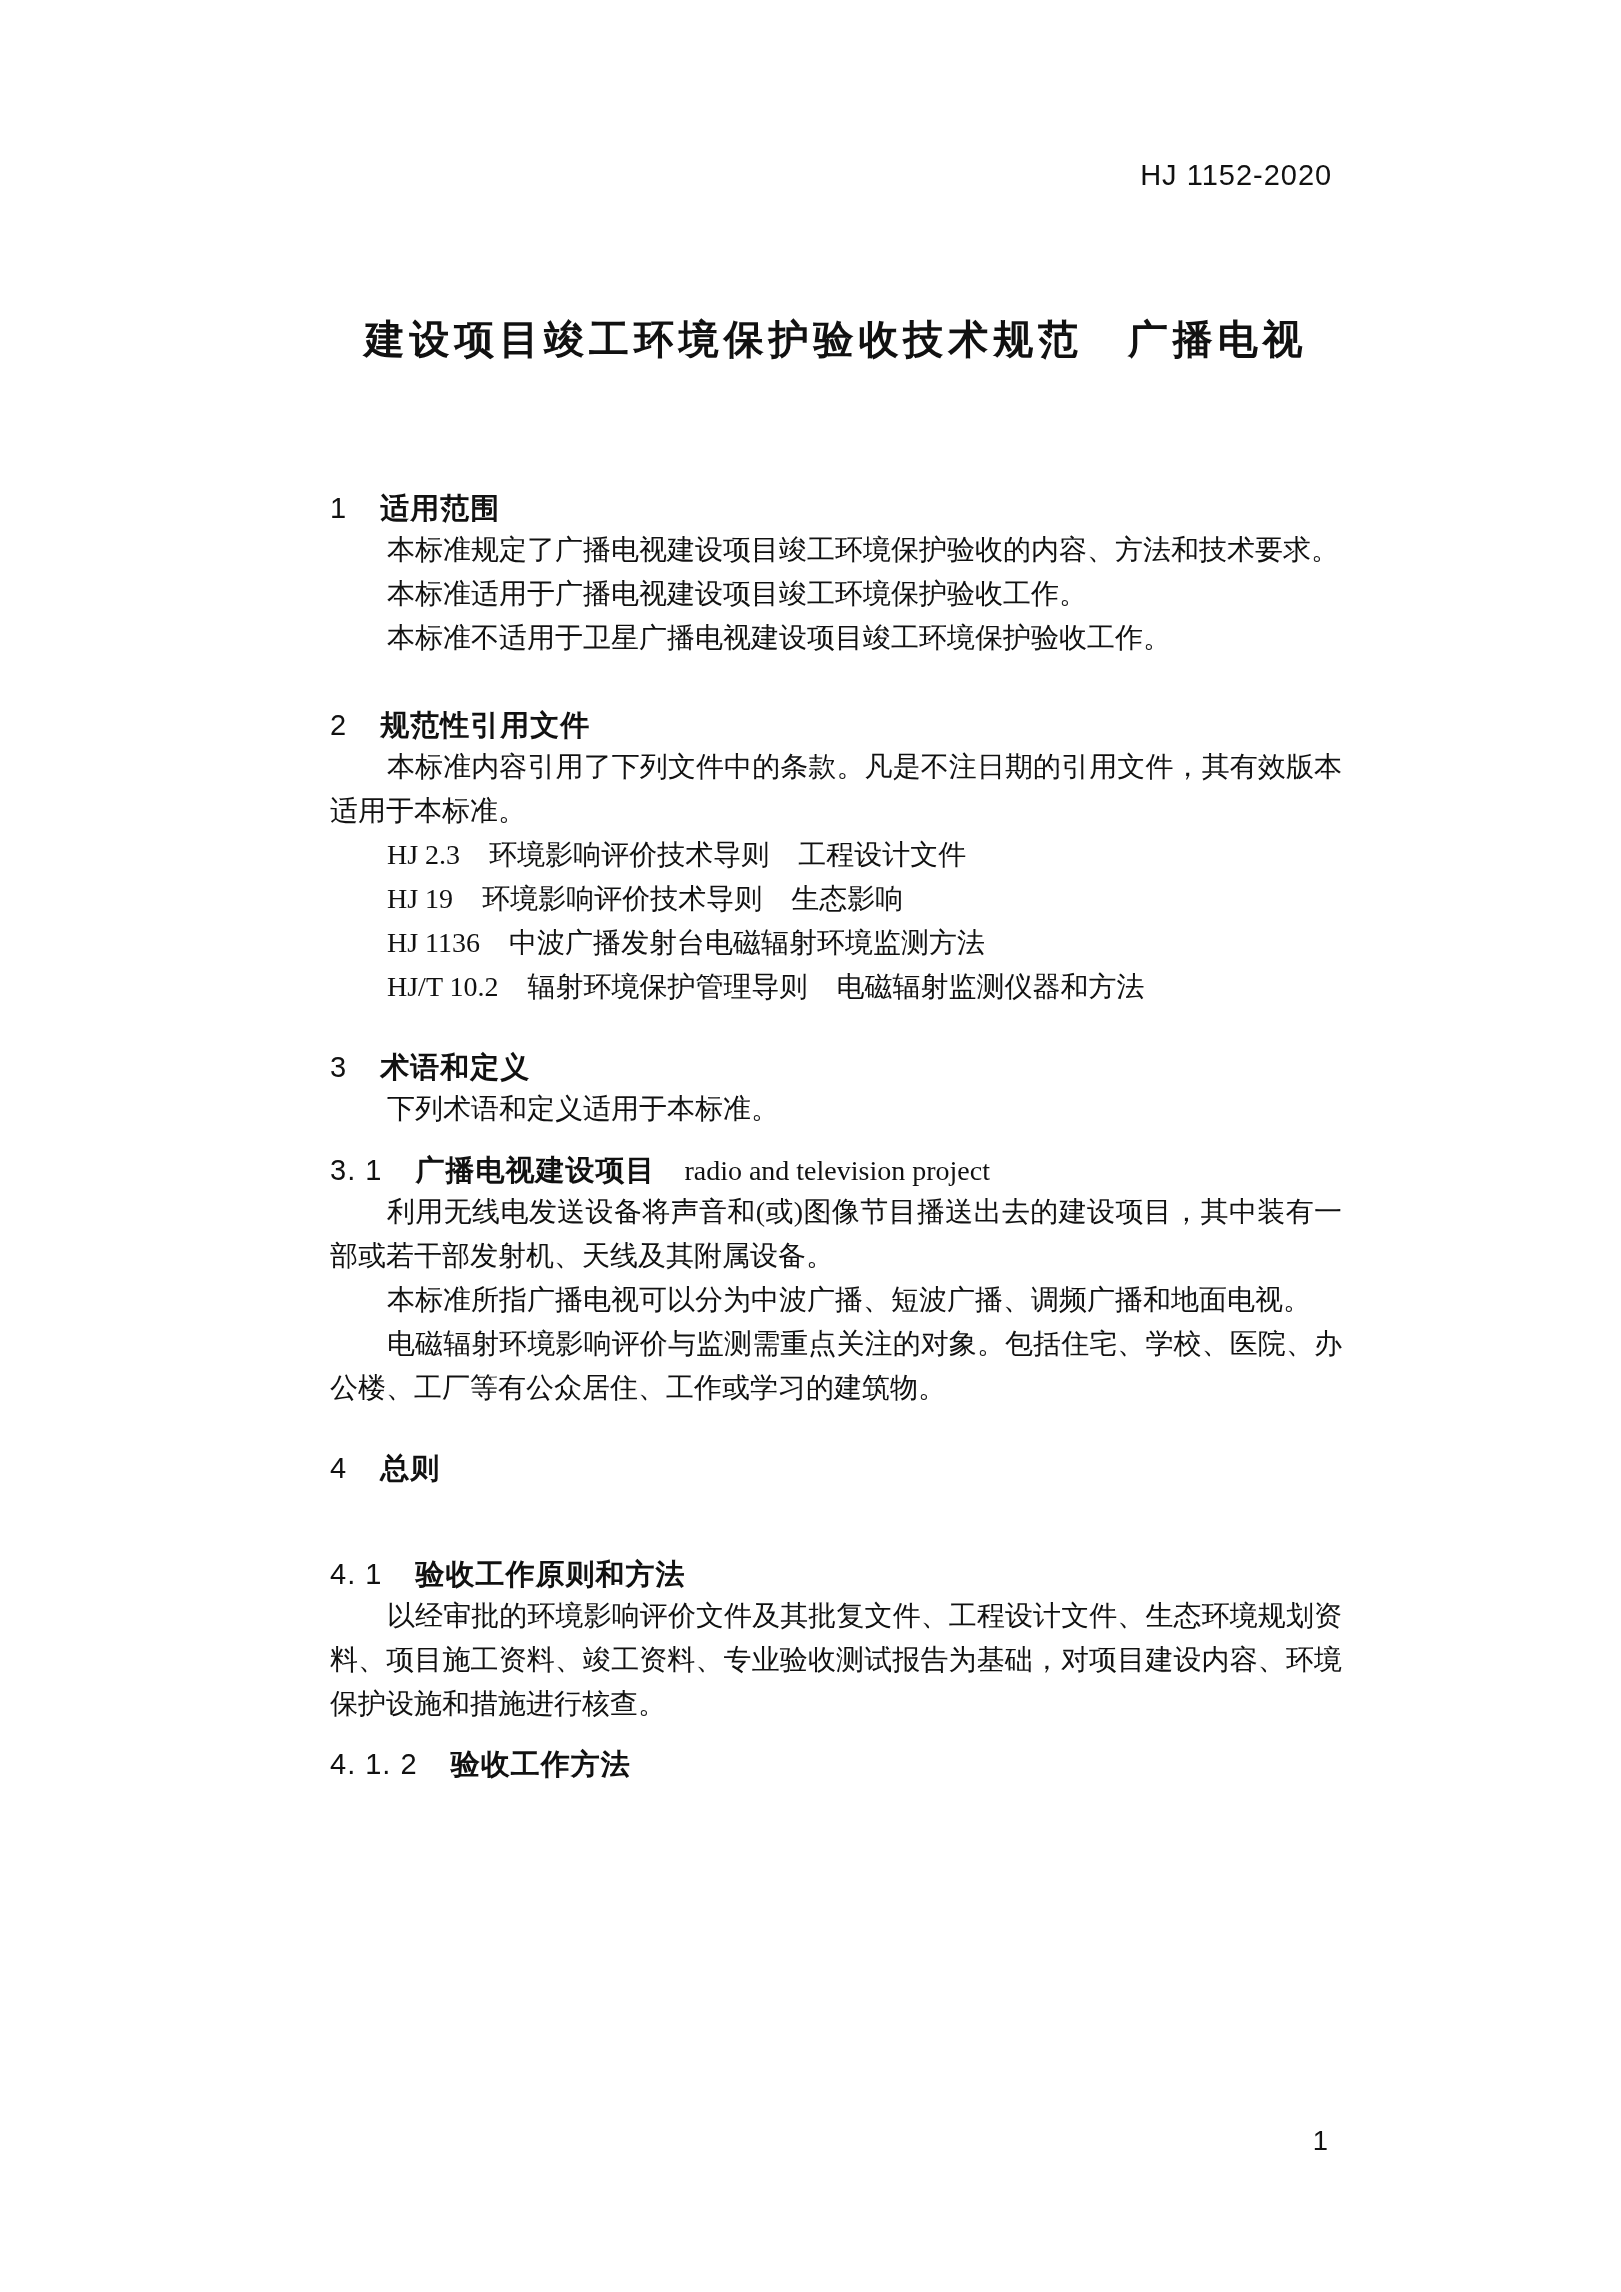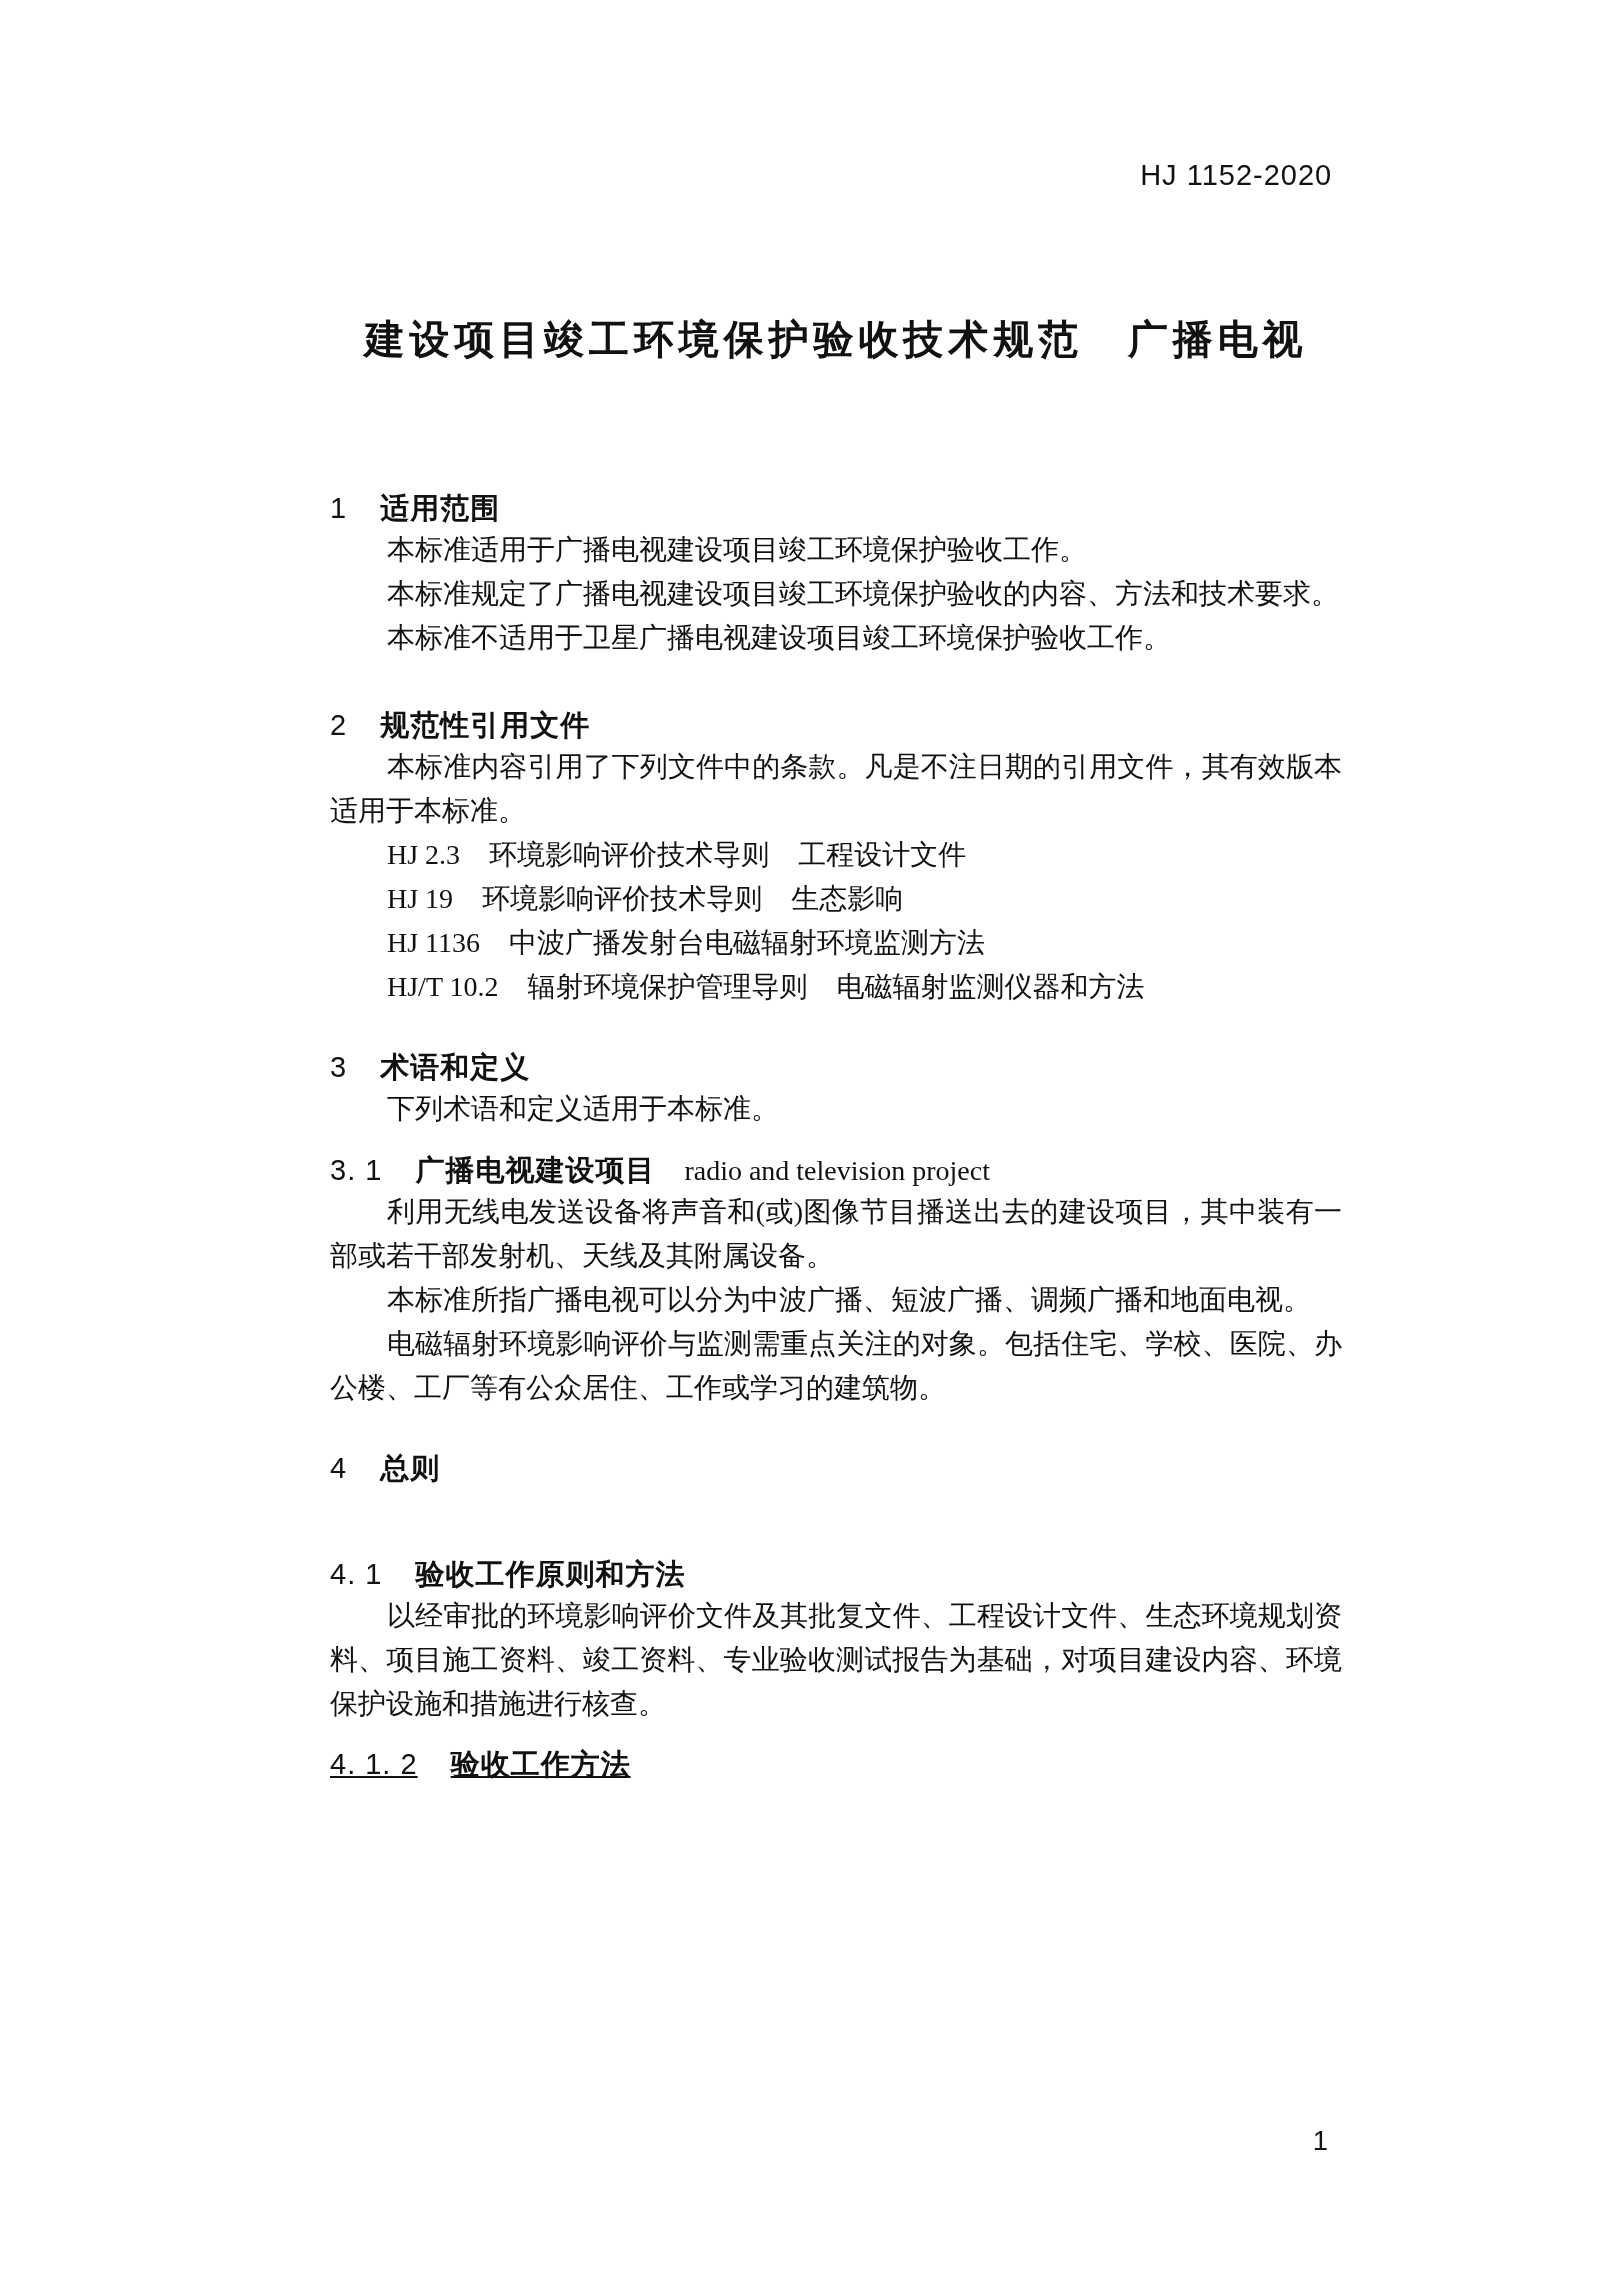--- a/index.html
+++ b/index.html
@@ -63,42 +63,42 @@
   .mt-s3h{margin-top:39px;}
   .mt-i3{margin-top:41px;}
   .mt-t31{margin-top:19.6px;}
   .mt-d31{margin-top:27.4px;}
   .mt-t32{margin-top:16.7px;}
   .mt-d32{margin-top:24.5px;}
   .mt-s4h{margin-top:39px;}
   .mt-s41{margin-top:67px;}
   .mt-s411{margin-top:41px;}
   .mt-p411{margin-top:27.4px;}
-  .mt-s412{margin-top:19.6px;text-decoration:underline;}
+  .mt-s412{margin-top:19.6px;}
   .page-number{
     position:absolute;
     top:2125px;right:157px;
     font-family:"Liberation Sans","DejaVu Sans",sans-serif;
     font-size:27.4px;line-height:31px;
   }
 </style>
 </head>
 <body>
 
 <div class="page">
 
   <div class="header-code">HJ 1152-2020</div>
 
   <div class="doc-title">建设项目竣工环境保护验收技术规范　广播电视</div>
 
   <div class="clause mt-s1h">
     <span class="num">1</span><span class="htxt">适用范围</span>
   </div>
+  <p class="body mt-p1">本标准规定了广播电视建设项目竣工环境保护验收的内容、方法和技术要求。</p>
   <p class="body">本标准适用于广播电视建设项目竣工环境保护验收工作。</p>
-  <p class="body mt-p1">本标准规定了广播电视建设项目竣工环境保护验收的内容、方法和技术要求。</p>
   <p class="body">本标准不适用于卫星广播电视建设项目竣工环境保护验收工作。</p>
 
   <div class="clause mt-s2h">
     <span class="num">2</span><span class="htxt">规范性引用文件</span>
   </div>
   <p class="body mt-i2">本标准内容引用了下列文件中的条款。凡是不注日期的引用文件，其有效版本适用于本标准。</p>
   <div class="ref-line">
     <span class="ref-code">HJ 2.3</span><span class="ref-title">环境影响评价技术导则</span><span class="ref-sub">工程设计文件</span>
   </div>
   <div class="ref-line">

